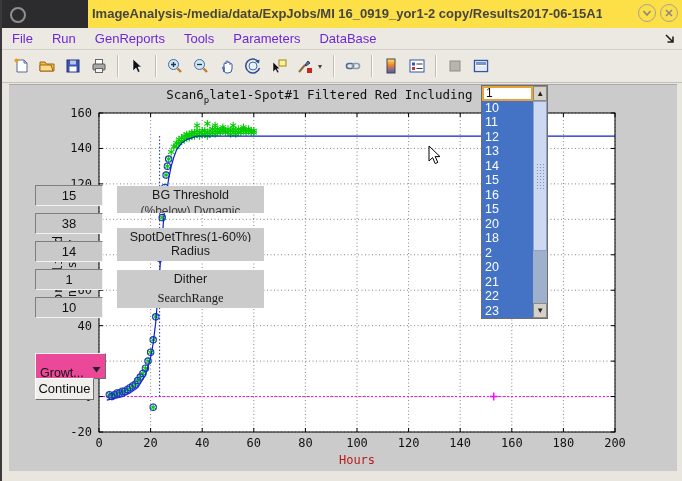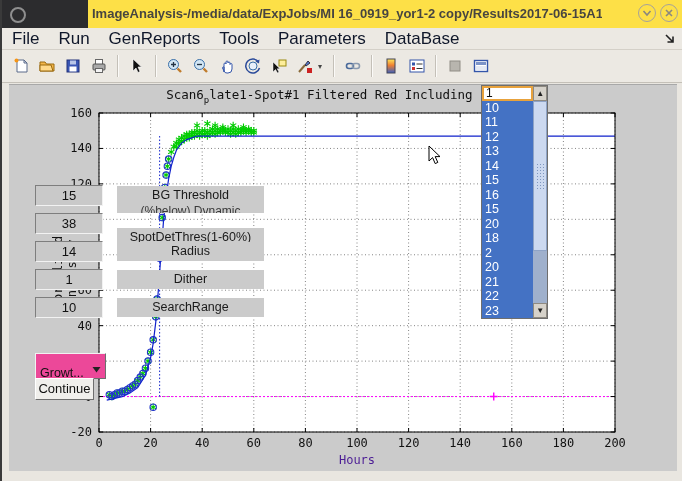--- a/index.html
+++ b/index.html
@@ -16,38 +16,38 @@
              text-align:center;font-weight:bold;font-size:13px;color:#474540;white-space:nowrap;
              overflow:hidden;}
   .circle-btn{position:absolute;top:4px;width:18px;height:18px;border:1.5px solid #a5a29a;
               border-radius:50%;background:transparent;display:flex;align-items:center;
               justify-content:center;box-sizing:border-box;}
   .circle-btn svg{display:block;}
   
   .menubar{position:absolute;left:0;top:28px;width:100%;height:22px;background:#ece9e3;
            border-bottom:1px solid #d4d0c8;display:flex;align-items:center;padding-left:10px;
            box-sizing:border-box;}
-  .menu-item{font-size:17px;color:#0f172a;margin-right:19px;cursor:default;}
+  .menu-item{font-size:13px;color:#6d28d9;margin-right:19px;cursor:default;}
   .dock-arrow{position:absolute;right:6px;top:5px;}
   
   .toolbar{position:absolute;left:0;top:50px;width:100%;height:33px;background:#ece9e3;
            border-bottom:1px solid #c4c0b8;display:flex;align-items:center;padding-left:6px;
            box-sizing:border-box;}
   .tb-btn{width:26px;height:26px;display:flex;align-items:center;justify-content:center;}
   .tb-sep{width:1px;height:22px;background:#c4c0b8;margin:0 5px;border-right:1px solid #fbfaf8;}
   .tb-caret{width:10px;height:26px;display:flex;align-items:center;font-size:8px;color:#444;}
   
   .figure-panel{position:absolute;left:7px;top:84px;width:668px;height:386px;background:#cbcbcb;
                 border-top:1px solid #a8a8a8;}
   #plot-svg{position:absolute;left:0;top:0;z-index:1;}
   .plot-title{position:absolute;left:90px;top:2px;width:516px;text-align:center;z-index:2;
               font-family:"DejaVu Sans Mono",monospace;font-size:12.5px;color:#111;white-space:nowrap;}
   .plot-title sub{font-size:9px;}
   .xlabel{position:absolute;left:90px;top:368px;width:516px;text-align:center;z-index:2;
-          font-family:"DejaVu Sans Mono",monospace;font-size:12px;color:#4c1d95;}
+          font-family:"DejaVu Sans Mono",monospace;font-size:12px;color:#b91c1c;}
   .ylabel{position:absolute;left:-23px;top:172px;width:160px;height:30px;transform:rotate(-90deg);
           z-index:1;text-align:center;font-family:"DejaVu Sans Mono",monospace;font-size:12px;
           color:#111;line-height:14px;}
   
   .edit-field{position:absolute;left:26px;width:68px;height:21px;background:#c9c9c9;
               border-top:1.5px solid #7e7e7e;border-left:1.5px solid #7e7e7e;
               border-bottom:1.5px solid #f2f2f2;border-right:1.5px solid #f2f2f2;
               text-align:center;font-size:13px;color:#111;line-height:19px;z-index:3;
               box-sizing:border-box;}
   .param-label{position:absolute;left:108px;width:147px;height:19px;background:#cbcbcb;
@@ -473,21 +473,21 @@
       <div class="edit-field" style="top: 100px;">15</div>
       <div class="param-label" style="top: 101px;">BG Threshold</div>
       <div class="param-label2" style="top: 120px;">(%below) Dynamic</div>
       <div class="edit-field" style="top: 128px;">38</div>
       <div class="param-label" style="top: 143px;">SpotDetThres(1-60%)</div>
       <div class="edit-field" style="top: 156px;">14</div>
       <div class="param-label" style="top: 157px;">Radius</div>
       <div class="edit-field" style="top: 184px;">1</div>
       <div class="param-label" style="top: 185px;">Dither</div>
       <div class="edit-field" style="top: 212px;">10</div>
-      <div class="param-label" style="top: 213px;">SearchRange</div>
+      <div class="param-label" style="top: 204px; font-family: Liberation Serif, serif;">SearchRange</div>
     </div>
 
   <div class="popup-btn">
     <span>Growt...</span>
     <svg width="9" height="7" viewBox="0 0 9 7">
         <path d="M0.5,1 L8.5,1 L4.5,6.5 Z" fill="#222"></path>
       </svg>
   </div>
   <div class="push-btn">Continue</div>
 

